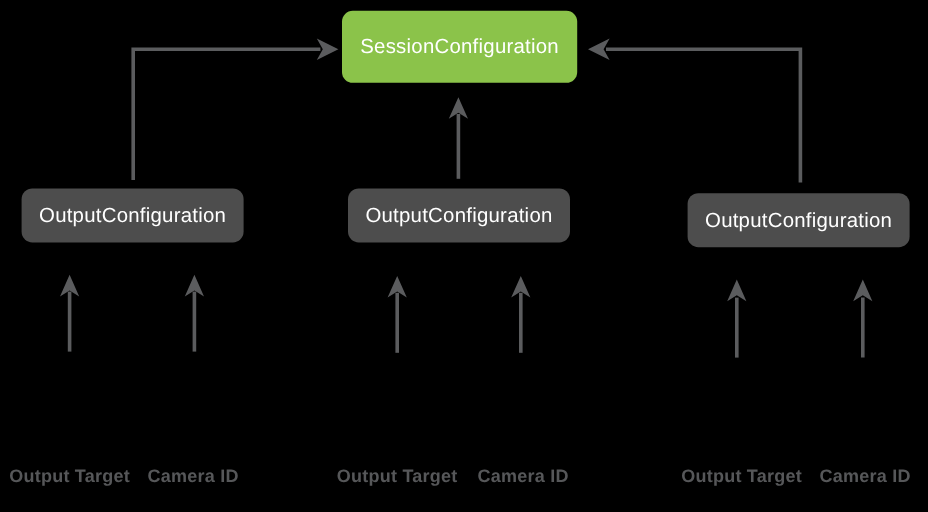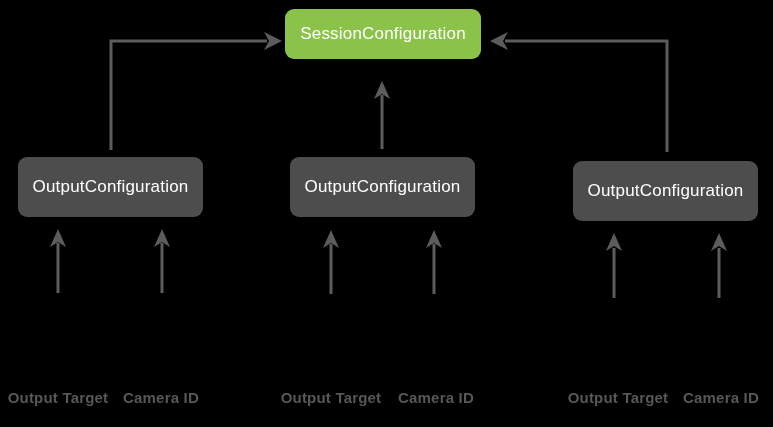--- a/index.html
+++ b/index.html
@@ -43,25 +43,25 @@
     align-items: center;
     justify-content: center;
     border-radius: 9px;
     color: var(--color-node_text);
     font-size: 17px;
     letter-spacing: 0.2px;
     white-space: nowrap;
   }
   .node.session {
     left: 285px; top: 9px;
-    width: 196px; height: 50px;
+    width: 196px; height: 60px;
     background: var(--color-session_node_bg);
   }
   .node.output {
-    width: 185px; height: 60px;
+    width: 185px; height: 45px;
     background: var(--color-output_node_bg);
   }
   .node.output.o1 { left: 18px;  top: 157px; }
   .node.output.o2 { left: 290px; top: 157px; }
   .node.output.o3 { left: 573px; top: 161px; }
   .input-label {
     position: absolute;
     top: 389px;
     transform: translateX(-50%);
     color: var(--color-label_text);

